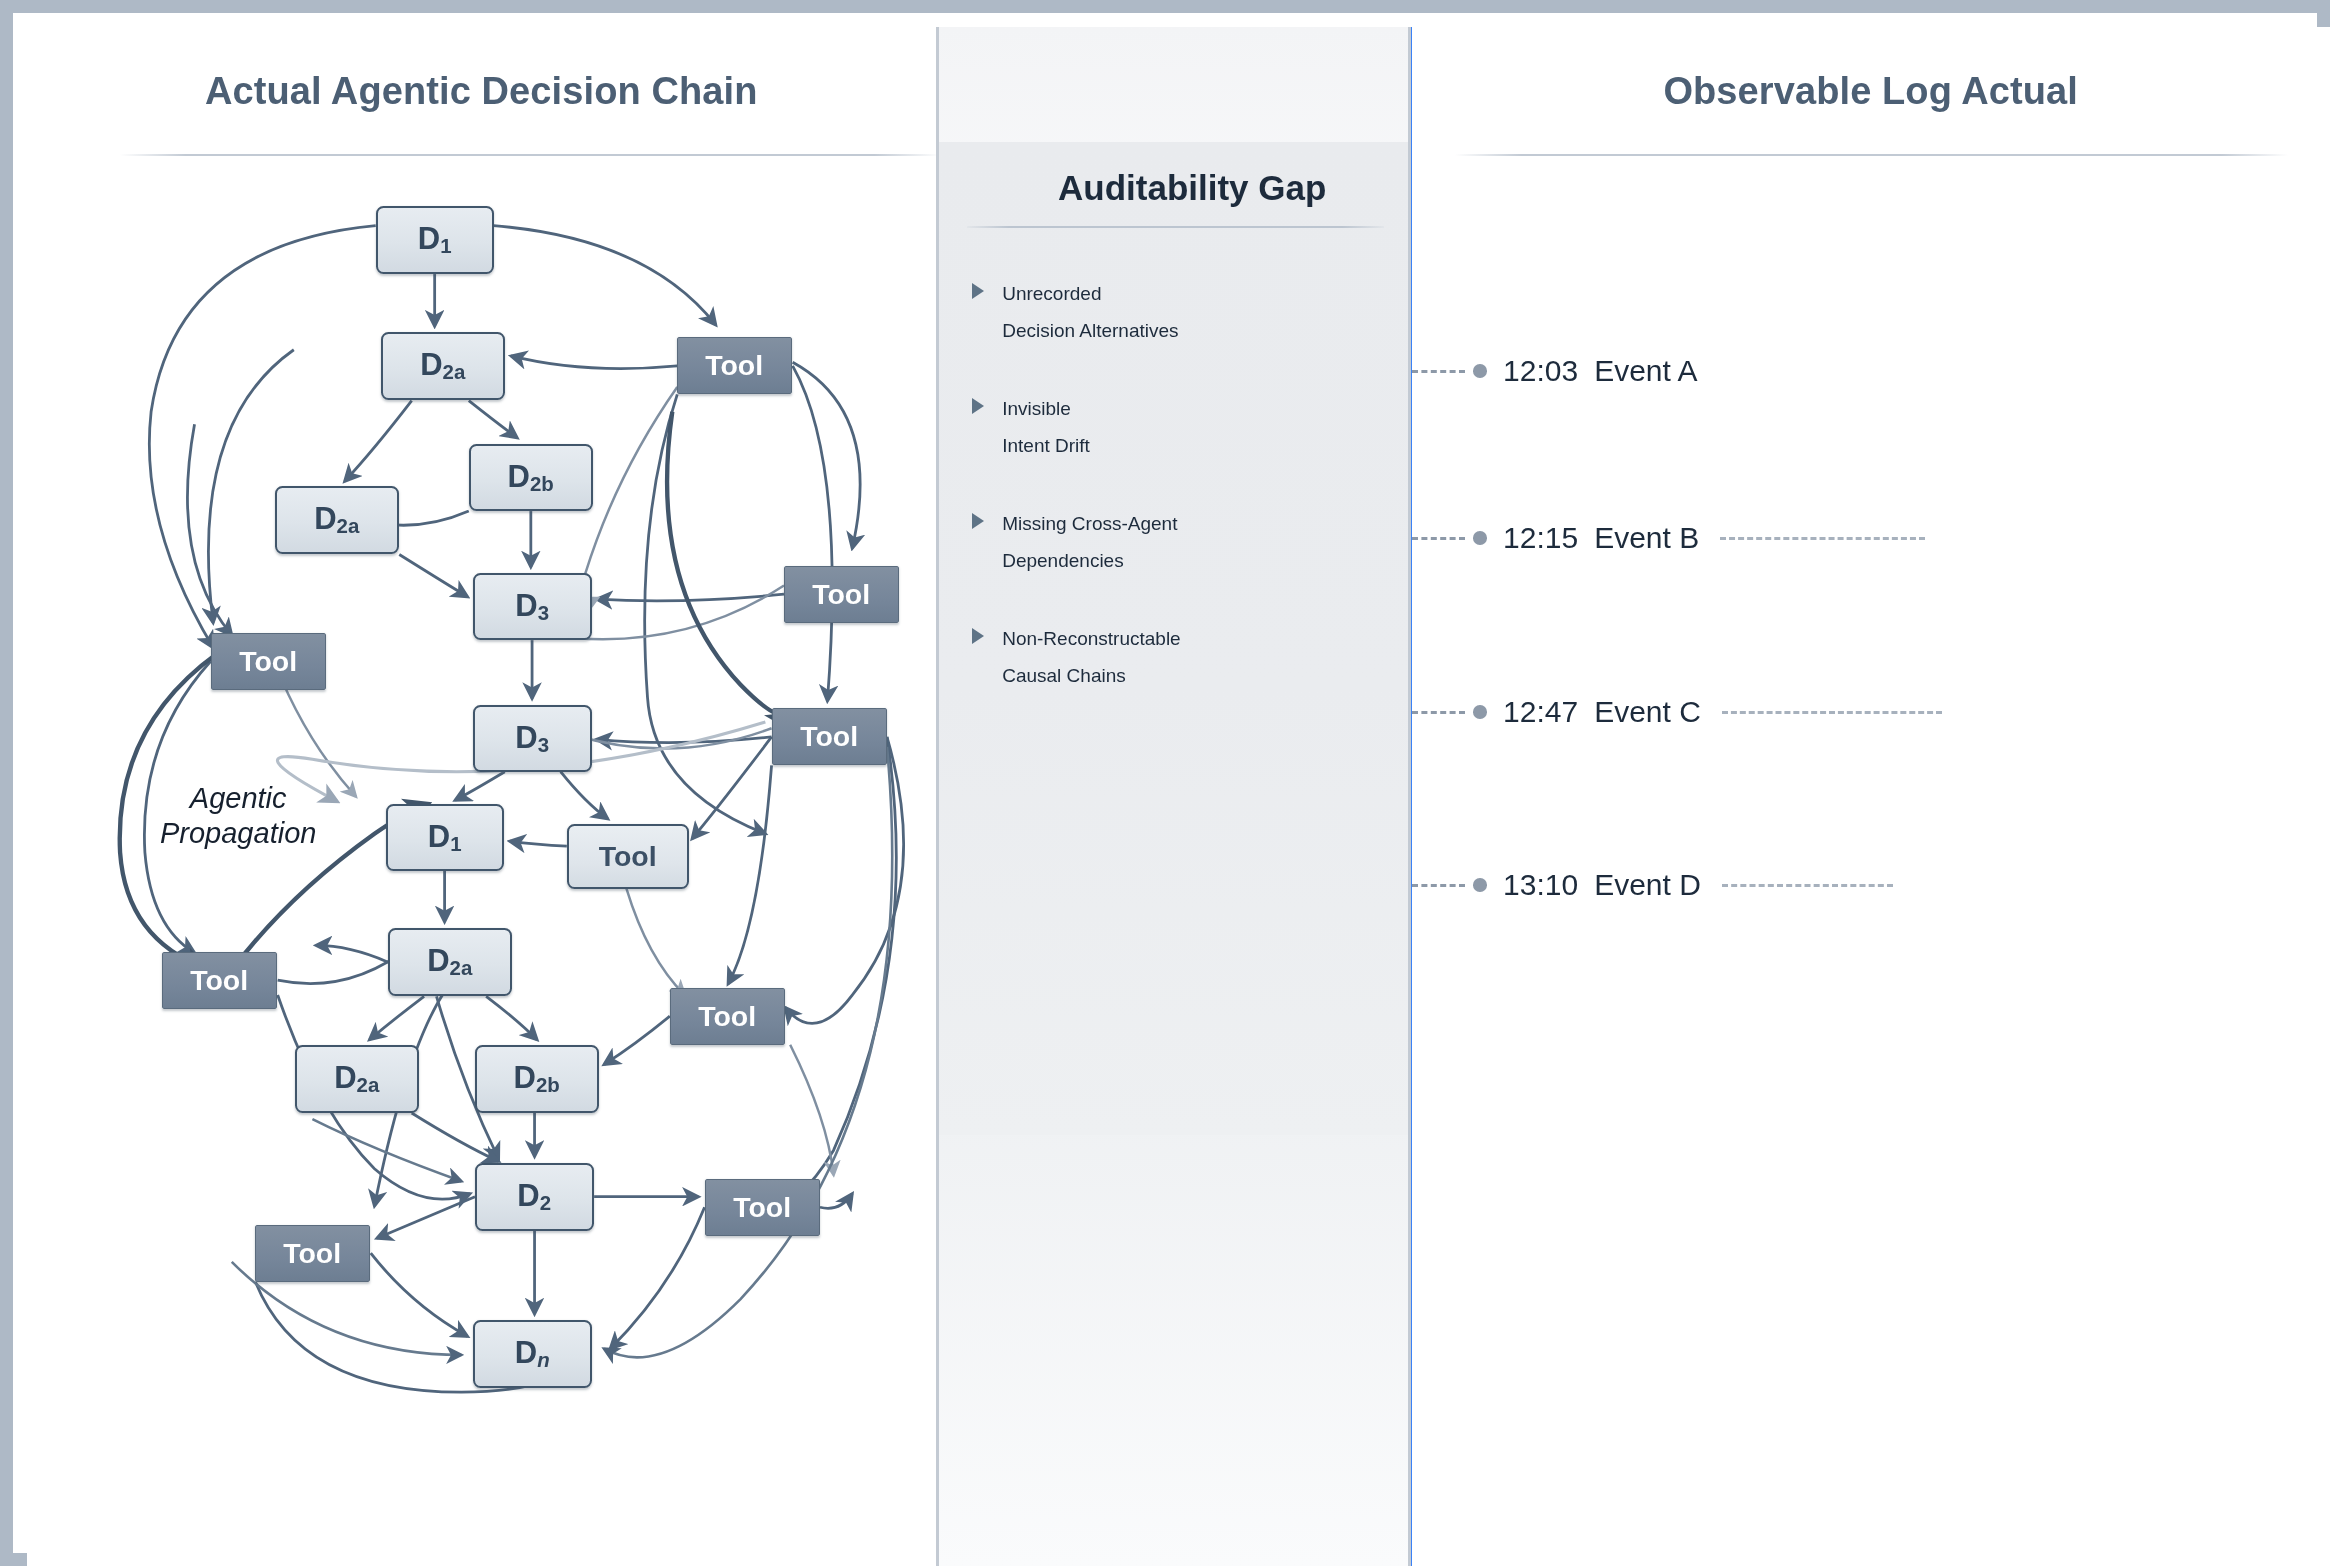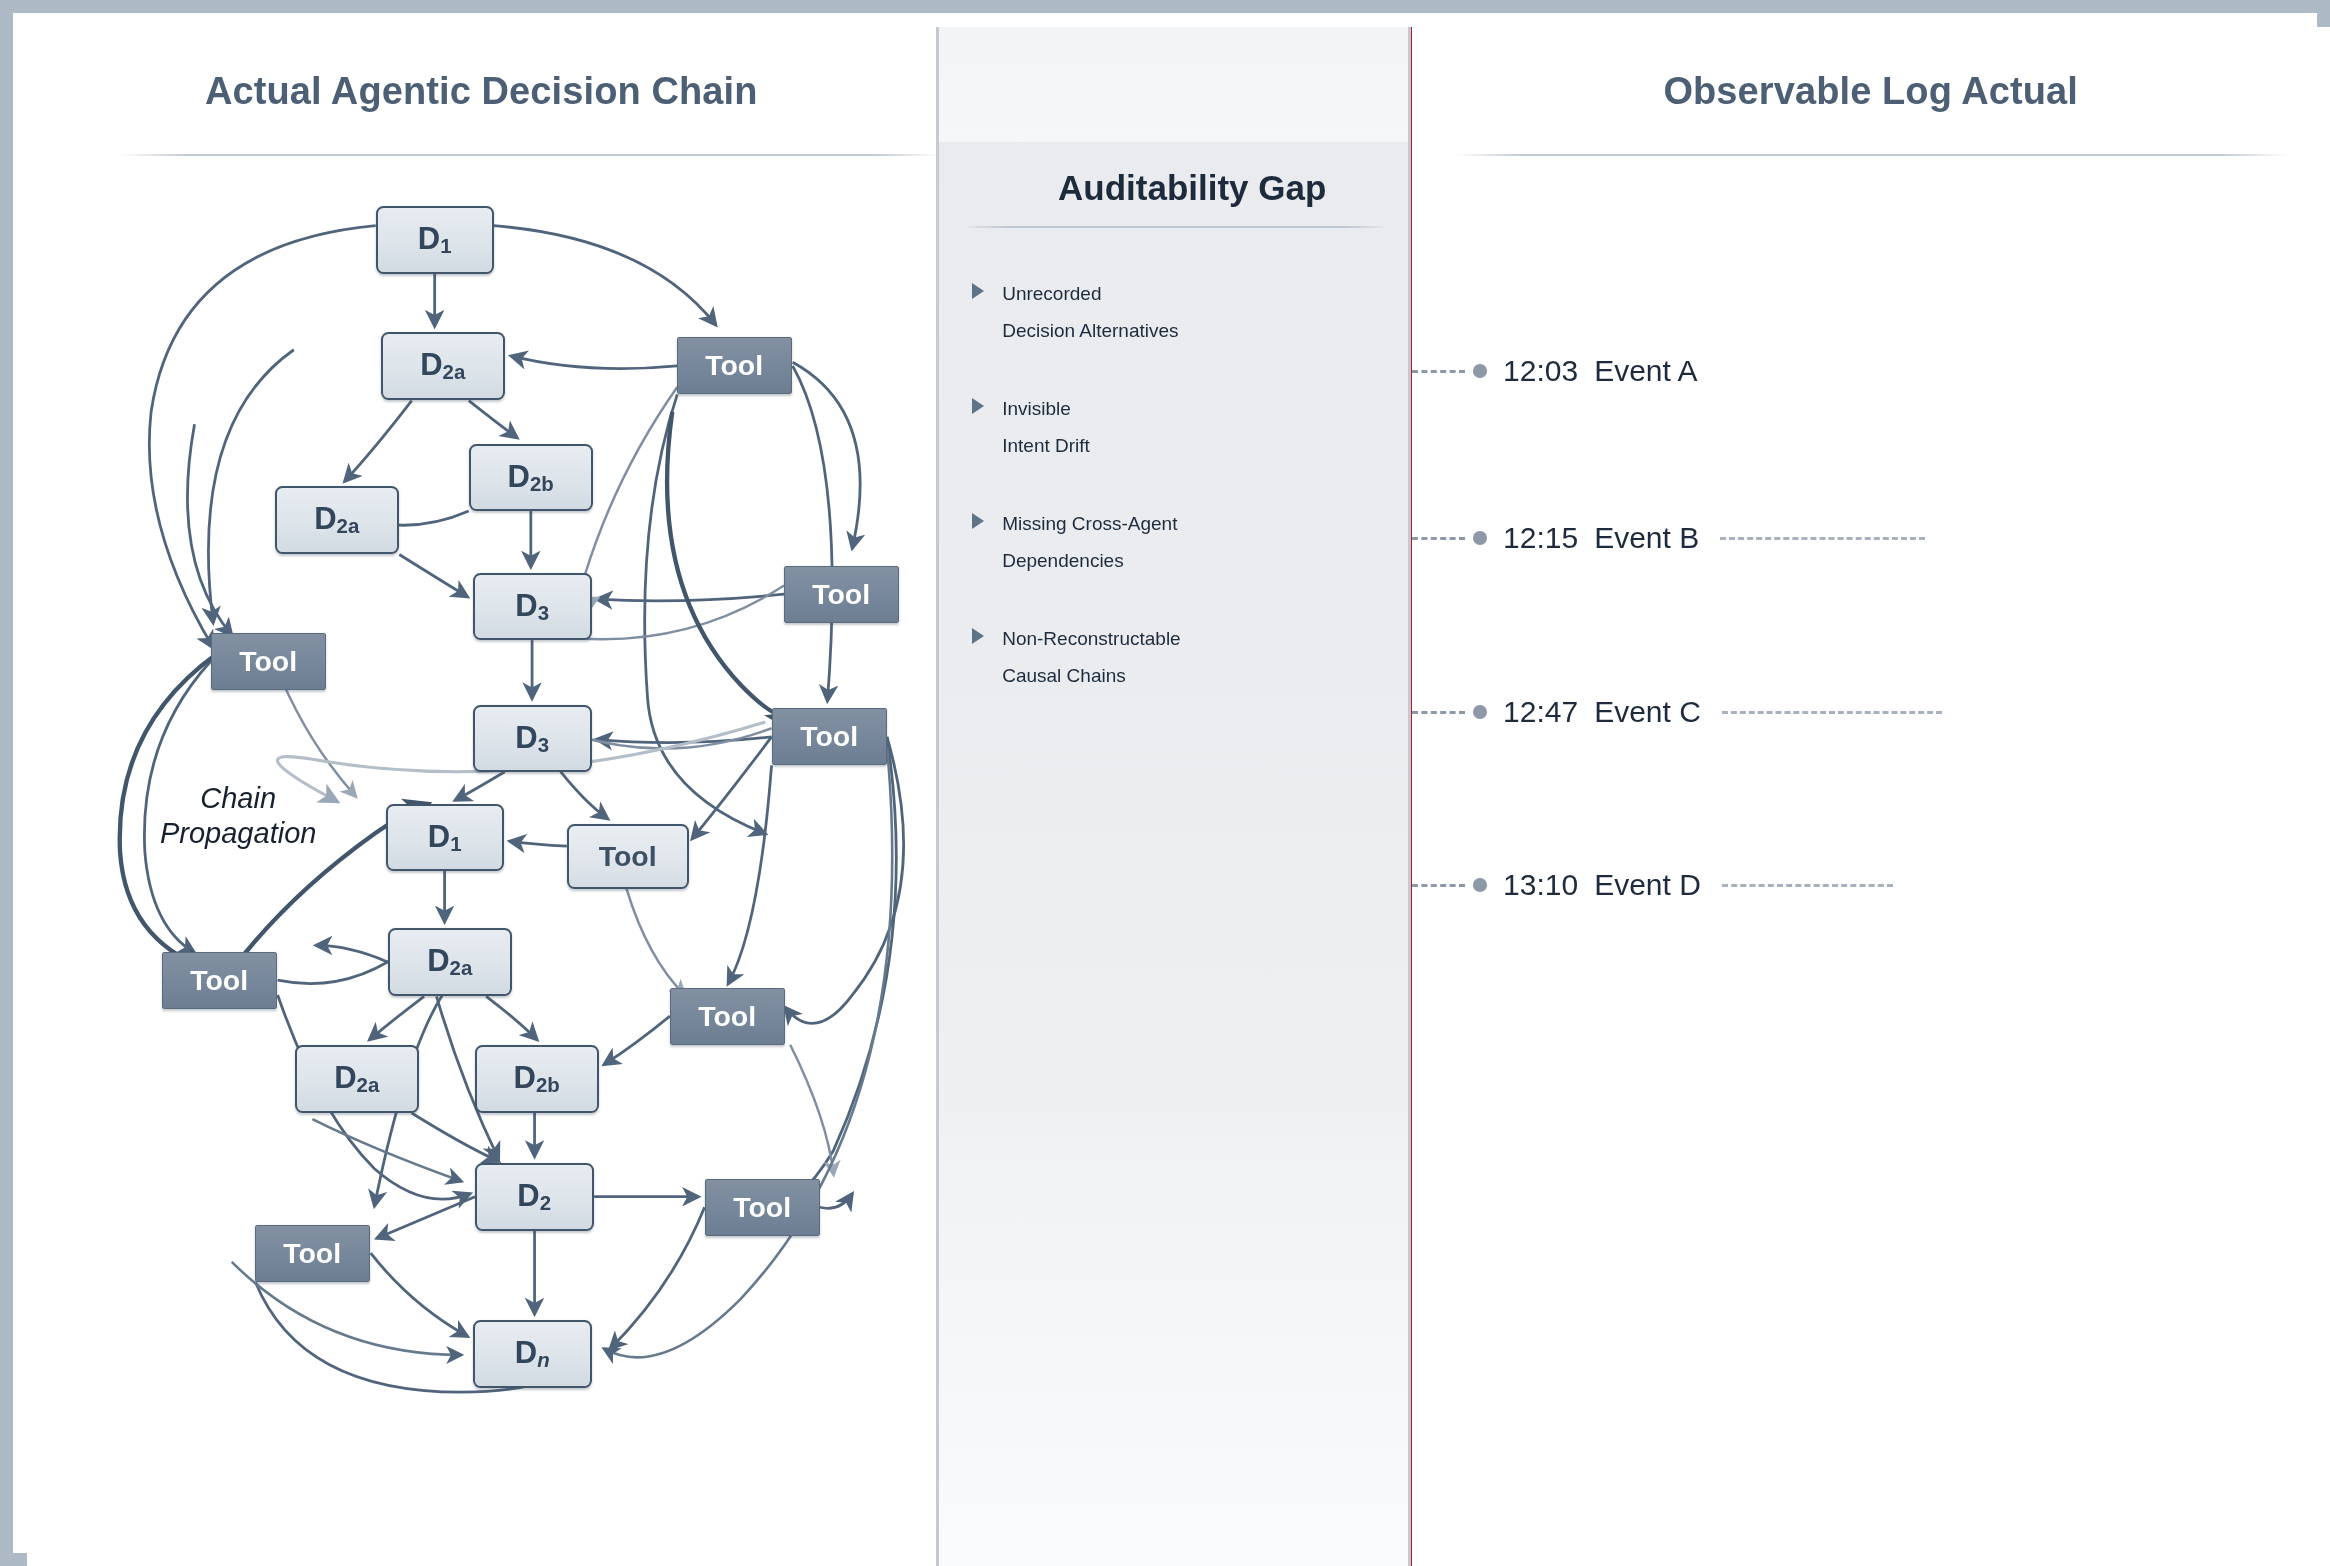--- a/index.html
+++ b/index.html
@@ -10,21 +10,21 @@
   }
   #frame{
     position:absolute;left:0;top:0;width:2330px;height:1566px;
     box-sizing:border-box;
     border:13.7px solid #aeb9c6;
     background:#ffffff;
   }
   #canvas{
     position:absolute;left:13.7px;top:13.7px;
     width:2303px;height:1539px;
-    background:#b91c1c;
+    background:#3b82f6;
   }
 
   
   .panel{position:absolute;top:0;height:1539px;}
   #panel-left{left:0;width:909px;background:#ffffff;}
   #panel-mid{left:909px;width:475px;
     background:linear-gradient(180deg,#f3f4f6 0%,#fbfbfc 22%,#eceef1 44%,#eff1f3 70%,#fafbfc 100%);
     border-left:3.7px solid #c3cad3;border-right:3.7px solid #c3cad3;
     box-sizing:border-box;}
   #panel-right{left:1385px;width:918px;background:#ffffff;}
@@ -207,21 +207,21 @@
           <path d="M1040,620 Q1000,900 1150,1060 Q1210,1122 1232,1108"></path>
         </g>
 
         <g fill="none" stroke="#667a8e" stroke-width="4.2" marker-end="url(#ah)">
           <path d="M1386,1160 Q1440,1740 1150,2050 Q1020,2180 930,2130"></path>
           <path d="M460,1760 Q560,1810 700,1860"></path>
           <path d="M330,1990 Q480,2140 700,2140"></path>
         </g>
       </svg>
 
-      <div id="intent-label"><span>Chain</span><br><span>Propagation</span></div>
+      <div id="intent-label"><span>Agentic</span><br><span>Propagation</span></div>
 
       <div id="nodes-container">
           <div class="node node-d" style="left: 349px; top: 179px; width: 118px; height: 68px;">
             <span class="node-label">D<sub>1</sub></span>
           </div>
           <div class="node node-d" style="left: 354px; top: 305px; width: 124px; height: 68px;">
             <span class="node-label">D<sub>2a</sub></span>
           </div>
           <div class="node node-d" style="left: 442px; top: 417px; width: 124px; height: 67px;">
             <span class="node-label">D<sub>2b</sub></span>

